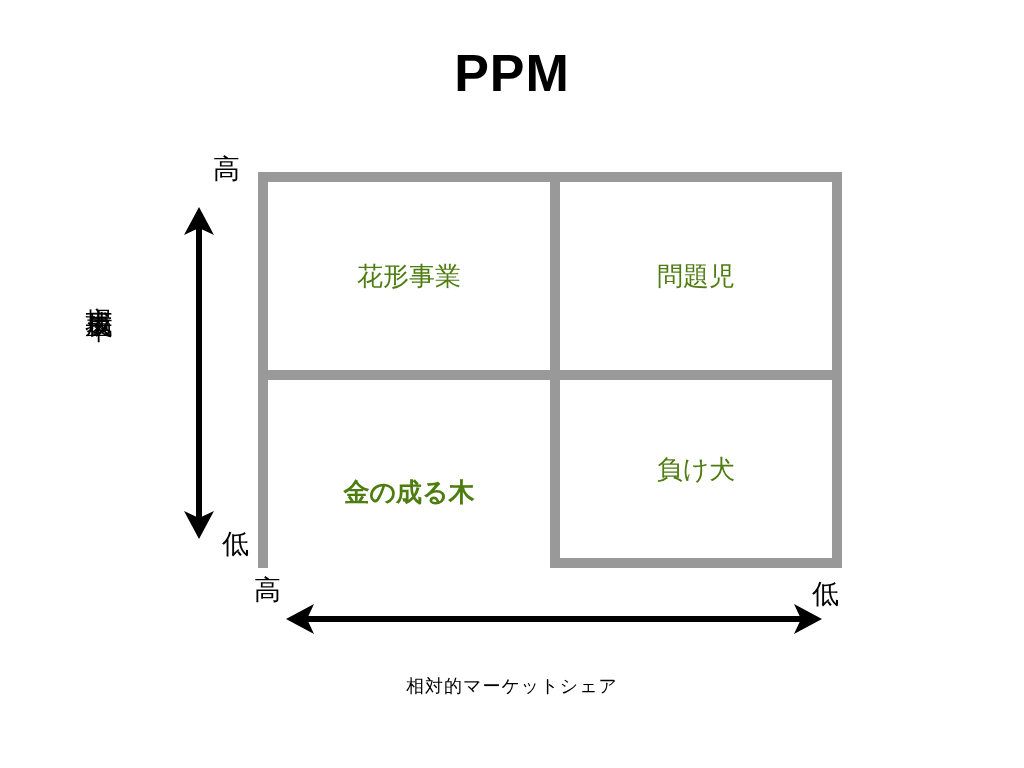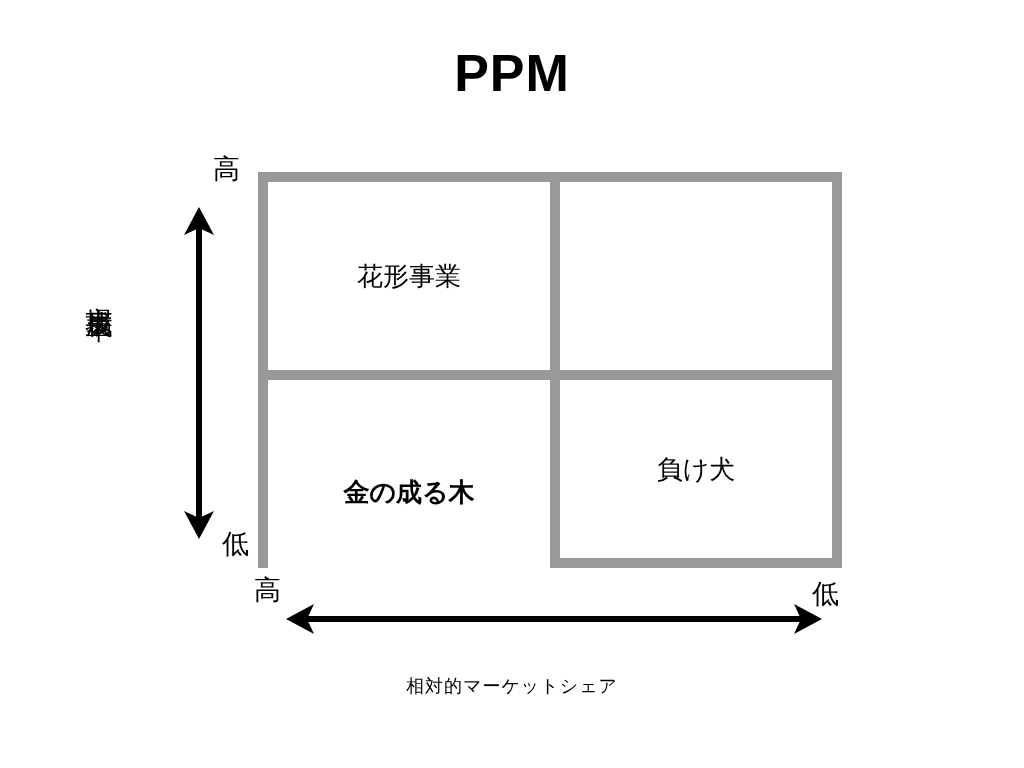--- a/index.html
+++ b/index.html
@@ -45,21 +45,21 @@
     position: absolute;
     box-sizing: border-box;
     display: flex;
     align-items: center;
     justify-content: center;
     background: #ffffff;
   }
   .q-label {
     font-size: 26px;
     line-height: 32px;
-    color: #000000;
+    color: #4d7c0f;
     white-space: nowrap;
   }
   #quad-star      { left: 0;     top: 0;     width: 282px; height: 188px; }
   #quad-question  { left: 292px; top: 0;     width: 272px; height: 188px; }
   #quad-cash-cow  { left: 0;     top: 198px; width: 282px; height: 224px; font-weight: bold; }
   #quad-dog       { left: 292px; top: 198px; width: 272px; height: 178px; }
 
   
   #divider-vertical {
     position: absolute;
@@ -165,20 +165,23 @@
     <polygon points="23,334 38,306 23,313 8,306" fill="#000000"></polygon>
   </svg>
 </div>
 
 <div id="matrix">
 
   <div class="quadrant" id="quad-star">
     <span class="q-label">花形事業</span>
   </div>
 
+  <div class="quadrant" id="quad-question">
+    <span class="q-label">問題児</span>
+  </div>
 
   <div class="quadrant" id="quad-cash-cow">
     <span class="q-label">金の成る木</span>
   </div>
 
   <div class="quadrant" id="quad-dog">
     <span class="q-label">負け犬</span>
   </div>
 
   <div id="divider-vertical"></div>

